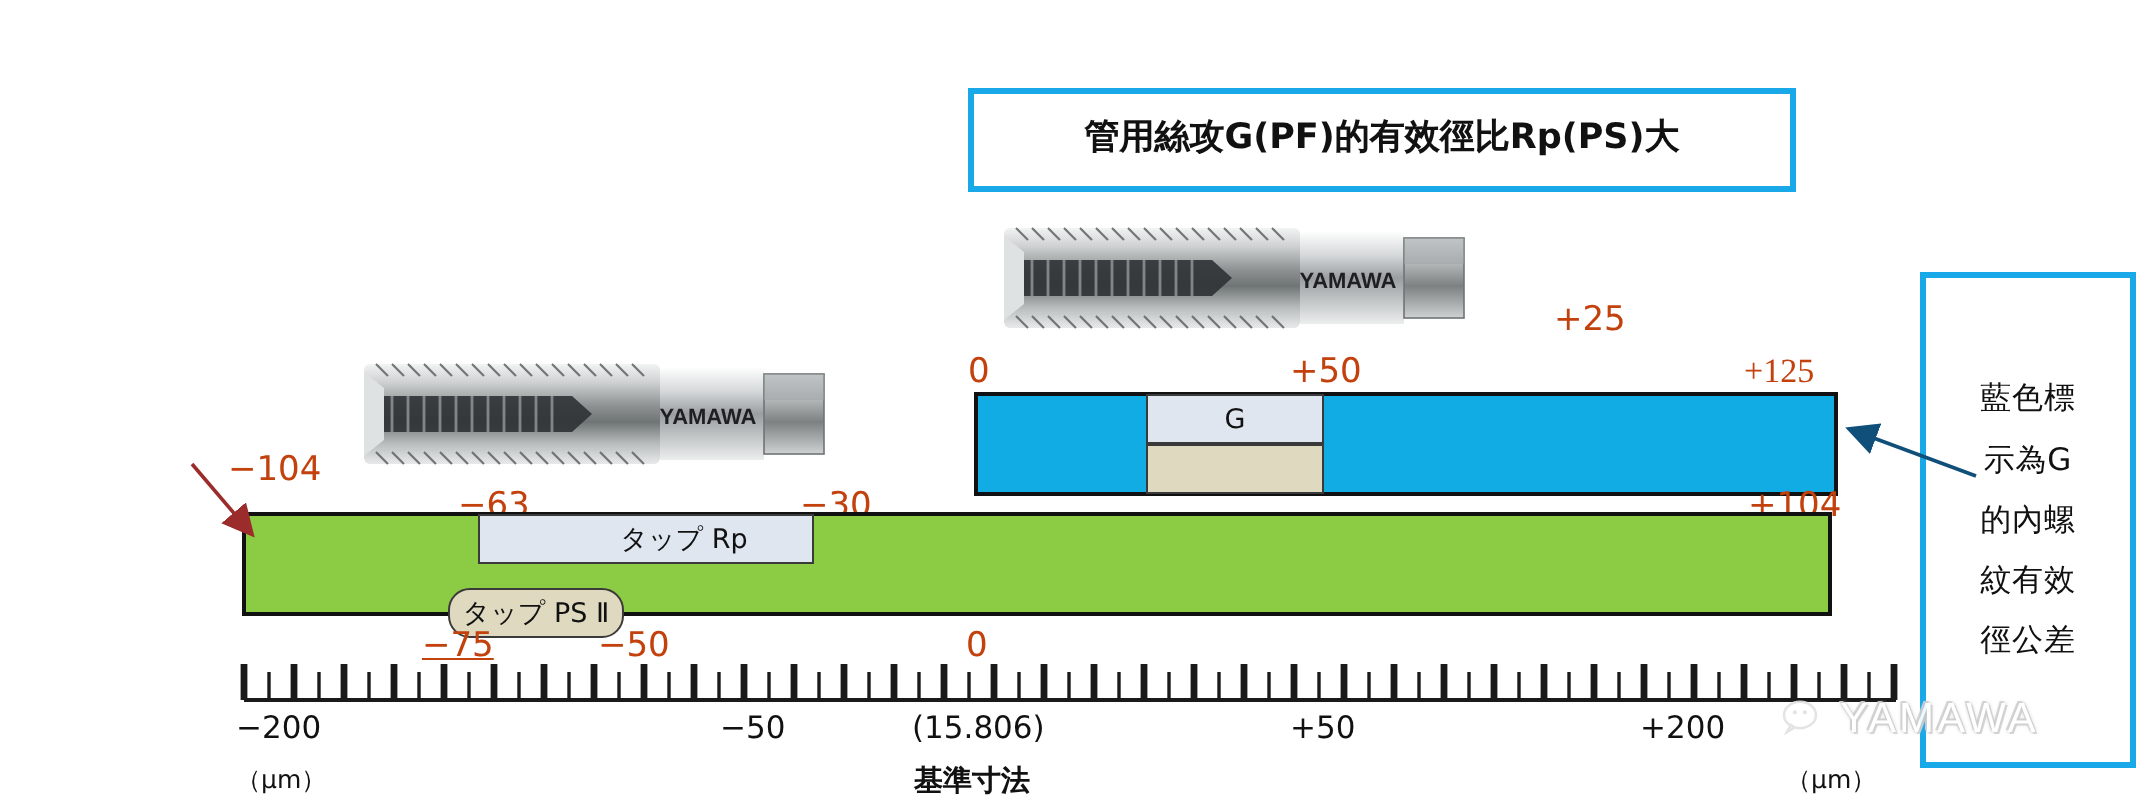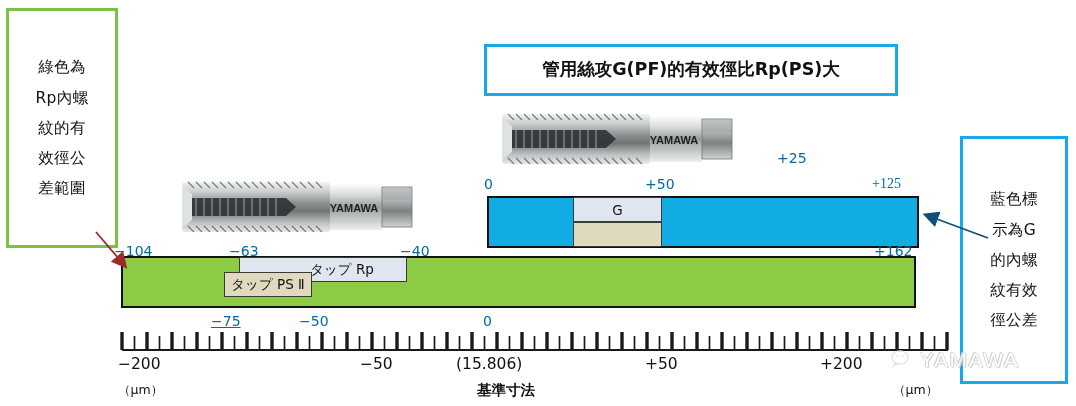--- a/index.html
+++ b/index.html
@@ -66,49 +66,49 @@
   }
   .subbox.gray{background:#dfe6ef;}
   .subbox.beige{background:#dfd9bf;}
 
   
   #g-top{left:573px;top:197px;width:89px;height:25px;}
   #g-bottom{left:573px;top:222px;width:89px;height:25px;}
 
   
   #rp-box{left:239px;top:257px;width:168px;height:25px;padding-left:38px;}
-  #ps-box{left:224px;top:272px;width:88px;height:25px;}
+  #ps-box{left:224px;top:294px;width:88px;height:25px;border-radius:11px;}
 
   
   #pf-label{
     position:absolute;left:780px;top:199px;width:130px;height:22px;
     display:flex;align-items:center;justify-content:center;
     font-size:13.5px;color:#111;white-space:nowrap;
   }
 
   
   .vlab{
     position:absolute;
-    font-size:14px;
-    color:#0369a1;
+    font-size:17px;
+    color:#c2410c;
     white-space:nowrap;
   }
 
   
   #axis{position:absolute;left:0;top:320px;width:1076px;height:40px;}
   #axis svg{display:block;}
 
   .axlab{
     position:absolute;
     font-size:15.5px;
     color:#111;
     white-space:nowrap;
   }
   .axlab.small{font-size:12.5px;}
-  .axlab.jp{font-size:14.5px;font-weight:600;margin-left:20px;}
+  .axlab.jp{font-size:14.5px;font-weight:600;}
 
   
   #arrows{position:absolute;left:0;top:0;width:1076px;height:406px;pointer-events:none;}
 
   
   #watermark{
     position:absolute;left:890px;top:348px;
     display:flex;align-items:center;gap:6px;
     opacity:.92;
   }
@@ -279,24 +279,24 @@
 
   <div class="vlab" id="lab-blue-0" style="left:484px;top:176px;">0</div>
   <div class="vlab" id="lab-blue-50" style="left:645px;top:176px;">+50</div>
   <div class="vlab" id="lab-blue-125" style="left:872px;top:176px;font-family:Liberation Serif, serif;">+125</div>
   <div class="vlab" id="lab-blue-25" style="left:777px;top:150px;">+25</div>
 
   <div class="bar" id="bar-blue"></div>
   <div class="subbox gray" id="g-top">G</div>
   <div class="subbox beige" id="g-bottom"></div>
 
-  <div class="vlab" id="lab-green-m104" style="left:114px;top:243px;">−104</div>
+  <div class="vlab" id="lab-green-m104" style="left:114px;top:225px;">−104</div>
   <div class="vlab" id="lab-green-m63" style="left:229px;top:243px;">−63</div>
-  <div class="vlab" id="lab-green-m20" style="left:400px;top:243px;">−40</div>
-  <div class="vlab" id="lab-green-p104" style="left:874px;top:243px;">+162</div>
+  <div class="vlab" id="lab-green-m20" style="left:400px;top:243px;">−30</div>
+  <div class="vlab" id="lab-green-p104" style="left:874px;top:243px;">+104</div>
 
   <div class="bar" id="bar-green"></div>
   <div class="subbox gray" id="rp-box">タップ  Rp</div>
   <div class="subbox beige" id="ps-box">タップ PS Ⅱ</div>
 
   <div class="vlab" id="lab-green-m75" style="left:211px;top:313px;text-decoration:underline;">−75</div>
   <div class="vlab" id="lab-green-m50" style="left:299px;top:313px;">−50</div>
   <div class="vlab" id="lab-green-0" style="left:483px;top:313px;">0</div>
 
   <div id="axis">
@@ -379,27 +379,20 @@
   <div class="axlab" style="left:118px;top:355px;">−200</div>
   <div class="axlab" style="left:360px;top:355px;">−50</div>
   <div class="axlab" style="left:456px;top:355px;">(15.806)</div>
   <div class="axlab" style="left:645px;top:355px;">+50</div>
   <div class="axlab" style="left:820px;top:355px;">+200</div>
 
   <div class="axlab small" style="left:118px;top:382px;">（μm）</div>
   <div class="axlab small" style="left:893px;top:382px;">（μm）</div>
   <div class="axlab jp" style="left:457px;top:381px;">基準寸法</div>
 
-  <div class="callout green" id="callout-left">
-    <div class="inner">綠色為
-Rp內螺
-紋的有
-效徑公
-差範圍</div>
-  </div>
 
 
   <div class="callout blue" id="callout-right">
     <div class="inner">藍色標
 示為G
 的內螺
 紋有效
 徑公差</div>
   </div>
 

